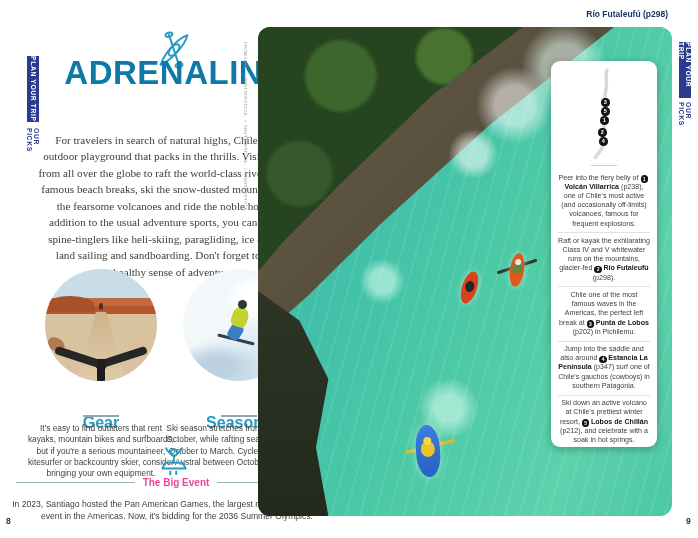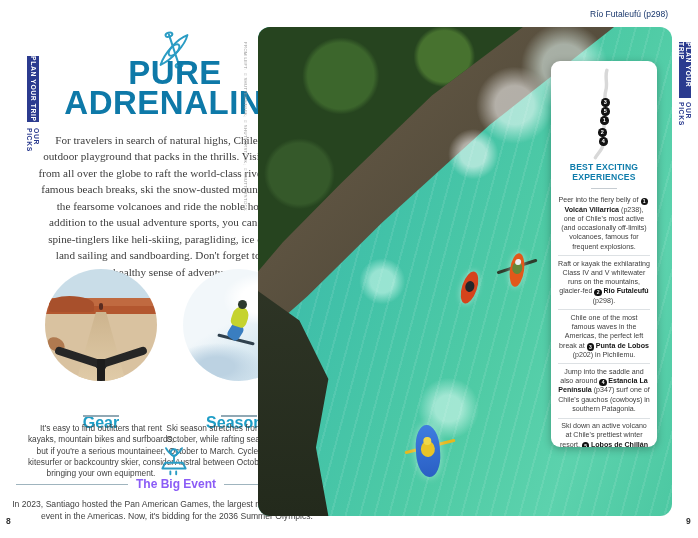--- a/index.html
+++ b/index.html
@@ -37,21 +37,21 @@
   .skier-helmet { position:absolute; left:49%; top:28%; width:8%; height:8%; background:#2c3a2e; border-radius:50%; }
   .skier-pants { position:absolute; left:41%; top:49%; width:12%; height:14%; background:#3a7ec0; border-radius:30%; transform:rotate(32deg); }
   .skier-ski { position:absolute; left:30%; top:62%; width:34%; height:3%; background:#30414e; border-radius:2px; transform:rotate(14deg); }
 
   .col-head { position:absolute; top:414px; width:140px; text-align:center; color:#1e9dc6; font-weight:bold; font-size:16px; }
   .col-rule { position:absolute; top:415px; width:36px; height:1.5px; background:#91a8b4; }
   .col-body { position:absolute; top:423px; width:150px; text-align:center; font-size:8.3px; line-height:1.36; color:#3f3f3f; }
 
   .bigevent-head-row { left:16px; top:477px; width:320px; display:flex; align-items:center; gap:8px; }
   .bigevent-head-row .line { flex:1; height:1px; background:#9fb4be; }
-  .bigevent-head { color:#8b5cf6; font-weight:bold; font-size:12px; white-space:nowrap; }
+  .bigevent-head { color:#ec4899; font-weight:bold; font-size:10px; white-space:nowrap; }
   .bigevent-body { left:12px; top:498px; width:330px; text-align:center; font-size:8.6px; line-height:1.42; color:#3f3f3f; }
 
   .pagenum { font-size:8.5px; font-weight:bold; color:#333; }
 
   
   .photo { left:258px; top:27px; width:414px; height:489px; border-radius:12px; overflow:hidden;
            background:linear-gradient(115deg,#35b3ac 0%, #42c2a8 35%, #4fcba5 60%, #5cd2ad 80%, #4cc8a2 100%); }
   .water-tex { position:absolute; inset:0; opacity:.25;
       background:repeating-linear-gradient(105deg, rgba(255,255,255,.35) 0 2px, rgba(255,255,255,0) 2px 14px); }
   .rockband { position:absolute; inset:0; background:linear-gradient(135deg,#6b5e49,#4e4738 55%,#3c3a2c);
@@ -78,21 +78,21 @@
       box-shadow:0 0 6px rgba(255,255,255,.5); }
   .kayak-orange::after { content:""; position:absolute; left:2px; top:9px; width:10px; height:12px; background:#64883b; border-radius:50%; }
   .kayak-orange::before { content:""; position:absolute; left:4px; top:6px; width:6px; height:6px; background:#e9eef0; border-radius:50%; z-index:2; }
   .paddle-orange { left:238px; top:238px; width:42px; height:2.5px; background:#2e3d2c; transform:rotate(-18deg); border-radius:2px; }
   .kayak-blue { left:158px; top:398px; width:24px; height:52px; background:linear-gradient(#3f7de0,#2a5fc4); transform:rotate(-4deg);
       border-radius:50% 50% 50% 50%/44% 44% 44% 44%; box-shadow:0 0 8px rgba(255,255,255,.45); }
   .kayak-blue::after { content:""; position:absolute; left:5px; top:16px; width:14px; height:16px; background:#e9c428; border-radius:50%; }
   .kayak-blue::before { content:""; position:absolute; left:8px; top:12px; width:8px; height:8px; background:#f0d84a; border-radius:50%; z-index:2; }
   .paddle-blue { left:146px; top:418px; width:52px; height:3px; background:#e6b81e; transform:rotate(-14deg); border-radius:2px; }
 
-  .photo-label { left:440px; top:9px; width:228px; text-align:right; font-size:8.5px; font-weight:normal; color:#17356b; }
+  .photo-label { left:440px; top:9px; width:228px; text-align:right; font-size:8.5px; font-weight:bold; color:#17356b; }
   .credit { left:243px; top:42px; writing-mode:vertical-rl; font-size:4.2px; color:#9a9a9a; letter-spacing:.4px; }
 
   
   .card { left:551px; top:61px; width:106px; height:386px; background:#fff; border-radius:9px;
           box-shadow:0 2px 8px rgba(0,0,0,.28); padding:7px 7px 5px; overflow:hidden; }
   .mapwrap { position:relative; width:92px; height:92px; margin:0 auto; }
   .map-marker { position:absolute; width:8.5px; height:8.5px; background:#121212; color:#fff; border-radius:50%;
       font-size:5.5px; font-weight:bold; display:flex; align-items:center; justify-content:center; }
   .card-head { text-align:center; color:#0e7cab; font-weight:bold; font-size:8.6px; line-height:1.22; letter-spacing:.2px; margin-top:2px; }
   .card-rule { width:26px; height:1px; background:#c6ccd1; margin:5px auto 4px; }
@@ -119,21 +119,20 @@
       <path d="M22,2 C27,11 27,31 22,42 C17,31 17,11 22,2 Z"></path>
       <ellipse cx="22" cy="22" rx="3.6" ry="7"></ellipse>
       <line x1="8" y1="14" x2="36" y2="30"></line>
       <ellipse cx="8" cy="14" rx="2" ry="3.5" transform="rotate(30 8 14)"></ellipse>
       <ellipse cx="36" cy="30" rx="2" ry="3.5" transform="rotate(30 36 30)"></ellipse>
     </g>
   </svg>
 </div>
 
 <div class="abs title">
-  <div>PURE</div>
   <div>ADRENALINE</div>
 </div>
 
 <p class="abs intro">For travelers in search of natural highs, Chile is a big outdoor playground that packs in the thrills. Visitors travel from all over the globe to raft the world-class rivers, surf the famous beach breaks, ski the snow-dusted mountains, scale the fearsome volcanoes and ride the noble horses. In addition to the usual adventure sports, you can also find spine-tinglers like heli-skiing, paragliding, ice climbing, land sailing and sandboarding. Don't forget to pack a healthy sense of adventure.</p>
 
 <div class="circle-photo bike-photo">
   <div class="bike-hill"></div>
   <div class="bike-road"></div>
   <div class="bike-rider"></div>
   <div class="bike-hand"></div>
@@ -199,21 +198,20 @@
   <div class="mapwrap">
     <svg width="92" height="92" viewBox="0 0 90 160">
       <path d="M50,4 C46,16 52,28 48,40 C44,52 50,62 46,74 C42,86 48,96 44,108 C40,120 46,128 42,138 C39,145 33,150 30,156" fill="none" stroke="#d8d8d8" stroke-width="6" stroke-linecap="round"></path>
     </svg>
     <span class="map-marker" style="left:43px; top:30px;">3</span>
     <span class="map-marker" style="left:43px; top:39px;">5</span>
     <span class="map-marker" style="left:42px; top:48px;">1</span>
     <span class="map-marker" style="left:40px; top:60px;">2</span>
     <span class="map-marker" style="left:41px; top:69px;">4</span>
   </div>
-  <div class="card-head">BEST EXCITING EXPERIENCES</div>
   <div class="card-rule"></div>
 
   <p class="card-item"><span>Peer into the fiery belly of </span><span class="badge">1</span><span class="bname">Volcán Villarrica</span><span> (p238), one of Chile's most active (and occasionally off-limits) volcanoes, famous for frequent explosions.</span></p>
 
   <p class="card-item"><span>Raft or kayak the exhilarating Class IV and V whitewater runs on the mountains, glacier-fed </span><span class="badge">2</span><span class="bname">Río Futaleufú</span><span> (p298).</span></p>
 
   <p class="card-item"><span>Chile one of the most famous waves in the Americas, the perfect left break at </span><span class="badge">3</span><span class="bname">Punta de Lobos</span><span> (p202) in Pichilemu.</span></p>
 
   <p class="card-item"><span>Jump into the saddle and also around </span><span class="badge">4</span><span class="bname">Estancia La Península</span><span> (p347) surf one of Chile's gauchos (cowboys) in southern Patagonia.</span></p>
 

